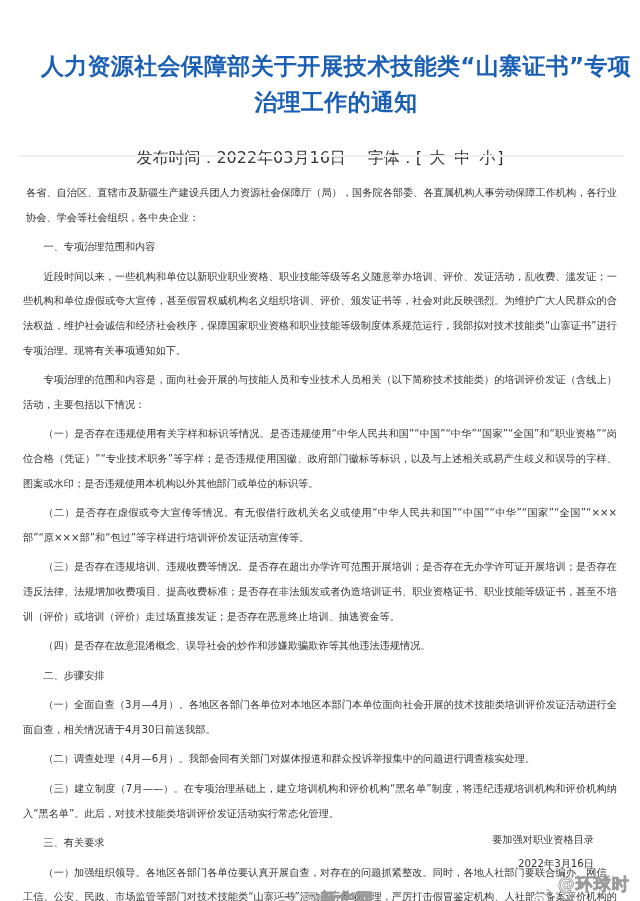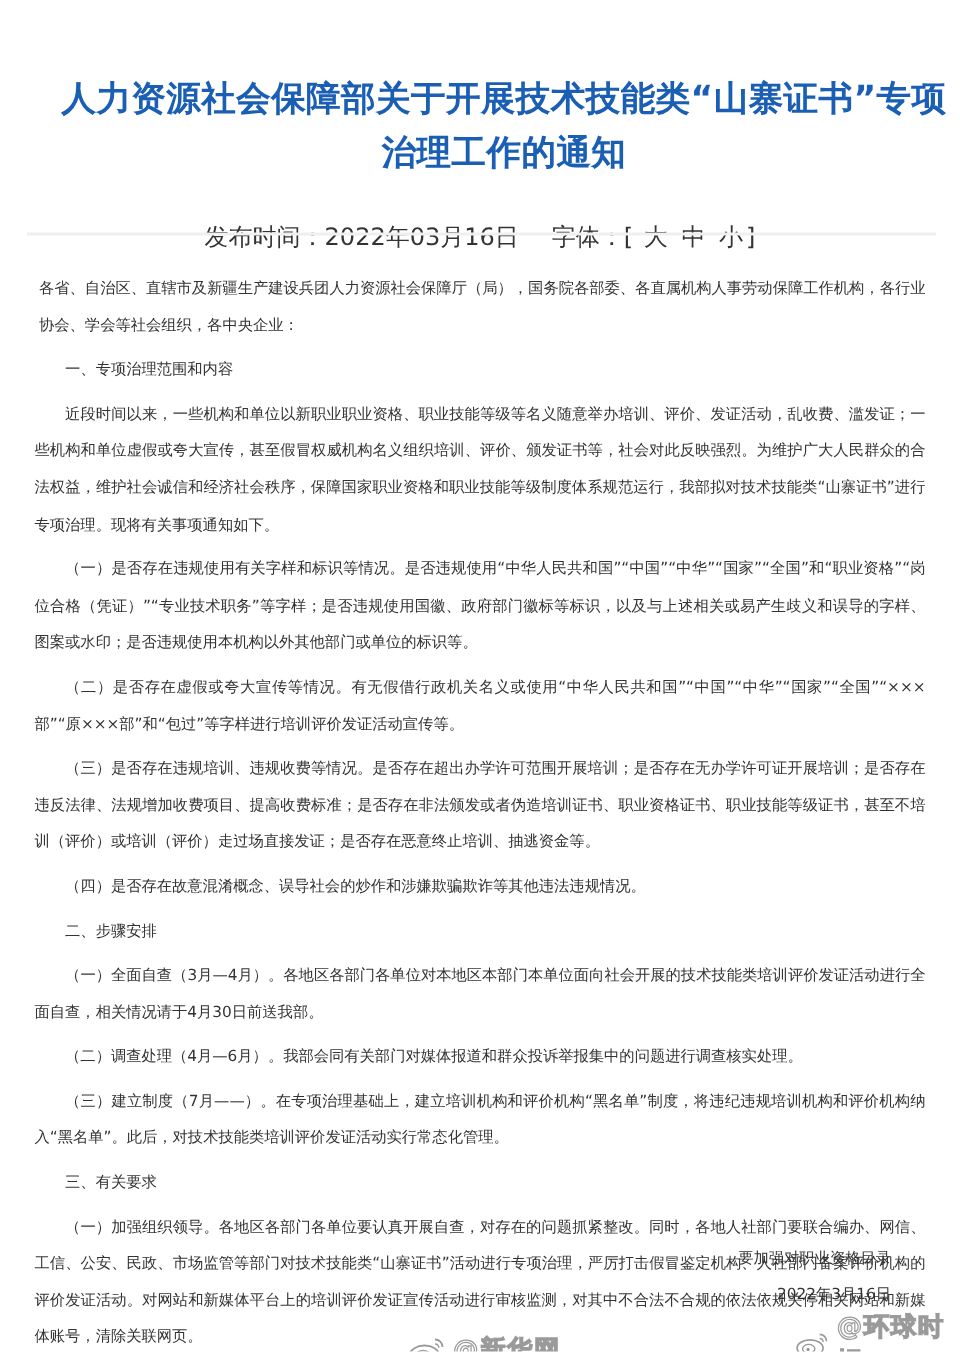--- a/index.html
+++ b/index.html
@@ -118,20 +118,21 @@
     <span class="size-link">中</span>
     <span class="size-link">小</span><span>]</span>
   </div>
 
   <div class="divider"></div>
 
   <div class="body-text">
     <p class="addressee">各省、自治区、直辖市及新疆生产建设兵团人力资源社会保障厅（局），国务院各部委、各直属机构人事劳动保障工作机构，各行业协会、学会等社会组织，各中央企业：</p>
     <p class="indent">一、专项治理范围和内容</p>
     <p class="indent">近段时间以来，一些机构和单位以新职业职业资格、职业技能等级等名义随意举办培训、评价、发证活动，乱收费、滥发证；一些机构和单位虚假或夸大宣传，甚至假冒权威机构名义组织培训、评价、颁发证书等，社会对此反映强烈。为维护广大人民群众的合法权益，维护社会诚信和经济社会秩序，保障国家职业资格和职业技能等级制度体系规范运行，我部拟对技术技能类“山寨证书”进行专项治理。现将有关事项通知如下。</p>
+    <p class="indent">专项治理的范围和内容是，面向社会开展的与技能人员和专业技术人员相关（以下简称技术技能类）的培训评价发证（含线上）活动，主要包括以下情况：</p>
     <p class="indent">（一）是否存在违规使用有关字样和标识等情况。是否违规使用“中华人民共和国”“中国”“中华”“国家”“全国”和“职业资格”“岗位合格（凭证）”“专业技术职务”等字样；是否违规使用国徽、政府部门徽标等标识，以及与上述相关或易产生歧义和误导的字样、图案或水印；是否违规使用本机构以外其他部门或单位的标识等。</p>
     <p class="indent">（二）是否存在虚假或夸大宣传等情况。有无假借行政机关名义或使用“中华人民共和国”“中国”“中华”“国家”“全国”“×××部”“原×××部”和“包过”等字样进行培训评价发证活动宣传等。</p>
     <p class="indent">（三）是否存在违规培训、违规收费等情况。是否存在超出办学许可范围开展培训；是否存在无办学许可证开展培训；是否存在违反法律、法规增加收费项目、提高收费标准；是否存在非法颁发或者伪造培训证书、职业资格证书、职业技能等级证书，甚至不培训（评价）或培训（评价）走过场直接发证；是否存在恶意终止培训、抽逃资金等。</p>
     <p class="indent">（四）是否存在故意混淆概念、误导社会的炒作和涉嫌欺骗欺诈等其他违法违规情况。</p>
     <p class="indent">二、步骤安排</p>
     <p class="indent">（一）全面自查（3月—4月）。各地区各部门各单位对本地区本部门本单位面向社会开展的技术技能类培训评价发证活动进行全面自查，相关情况请于4月30日前送我部。</p>
     <p class="indent">（二）调查处理（4月—6月）。我部会同有关部门对媒体报道和群众投诉举报集中的问题进行调查核实处理。</p>
     <p class="indent">（三）建立制度（7月——）。在专项治理基础上，建立培训机构和评价机构“黑名单”制度，将违纪违规培训机构和评价机构纳入“黑名单”。此后，对技术技能类培训评价发证活动实行常态化管理。</p>
     <p class="indent">三、有关要求</p>
     <p class="indent">（一）加强组织领导。各地区各部门各单位要认真开展自查，对存在的问题抓紧整改。同时，各地人社部门要联合编办、网信、工信、公安、民政、市场监管等部门对技术技能类“山寨证书”活动进行专项治理，严厉打击假冒鉴定机构、人社部门备案评价机构的评价发证活动。对网站和新媒体平台上的培训评价发证宣传活动进行审核监测，对其中不合法不合规的依法依规关停相关网站和新媒体账号，清除关联网页。</p>

